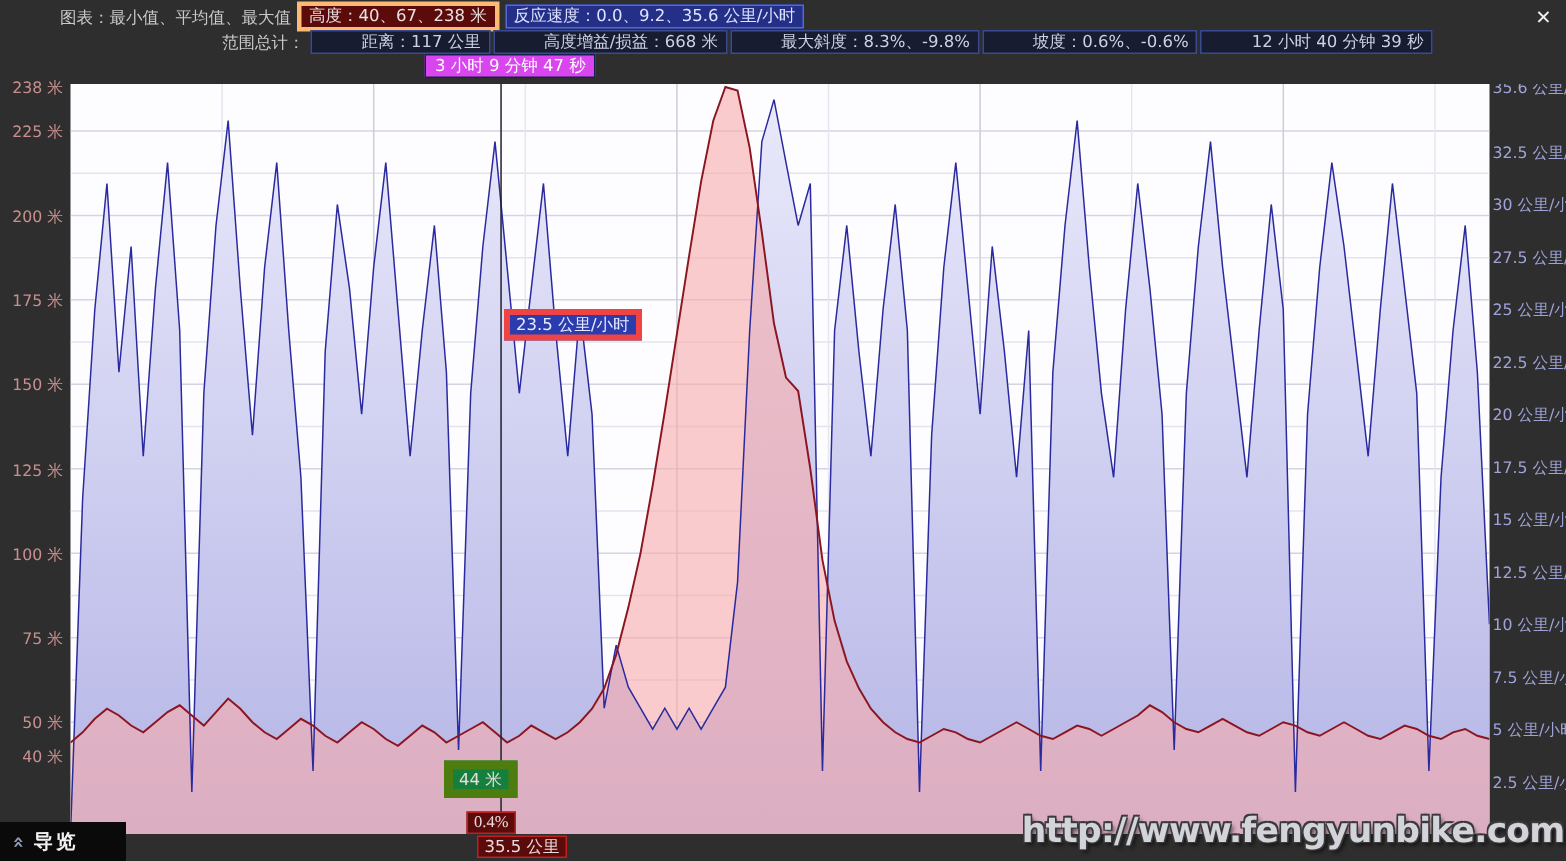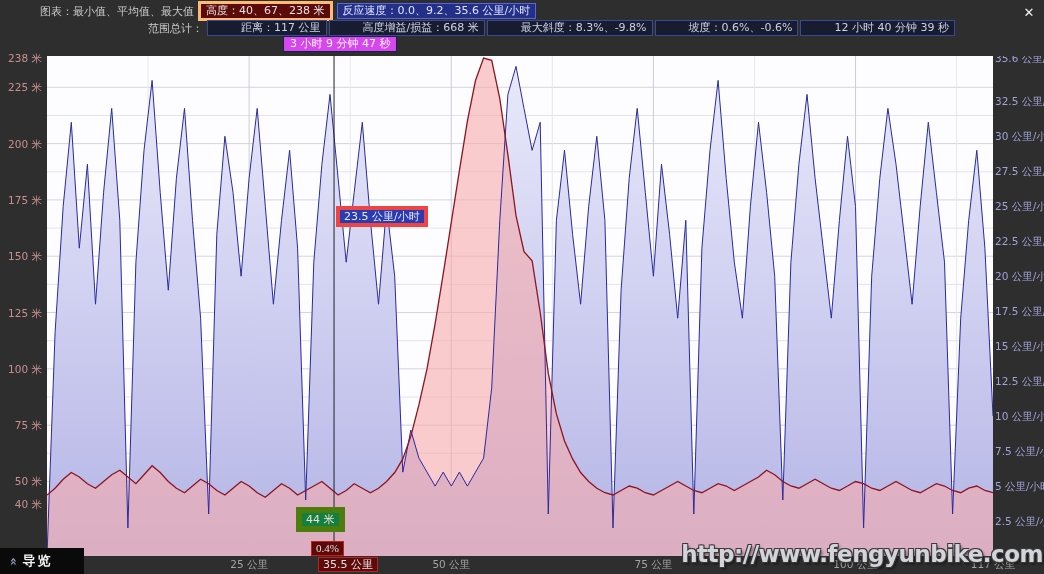--- a/index.html
+++ b/index.html
@@ -137,27 +137,20 @@
       <span class="yr-tick" style="top: 179.253px;">22.5 公里/小时</span>
       <span class="yr-tick" style="top: 214.225px;">20 公里/小时</span>
       <span class="yr-tick" style="top: 249.197px;">17.5 公里/小时</span>
       <span class="yr-tick" style="top: 284.169px;">15 公里/小时</span>
       <span class="yr-tick" style="top: 319.14px;">12.5 公里/小时</span>
       <span class="yr-tick" style="top: 354.112px;">10 公里/小时</span>
       <span class="yr-tick" style="top: 389.084px;">7.5 公里/小时</span>
       <span class="yr-tick" style="top: 424.056px;">5 公里/小时</span>
       <span class="yr-tick" style="top: 459.028px;">2.5 公里/小时</span>
     </div>
-  <div id="x-axis">
-      <span class="x-tick" style="left: 202.137px;">25 公里</span>
-      <span class="x-tick" style="left: 404.274px;">50 公里</span>
-      <span class="x-tick" style="left: 606.41px;">75 公里</span>
-      <span class="x-tick" style="left: 808.547px;">100 公里</span>
-      <span class="x-tick" style="left: 946px;">117 公里</span>
-    </div>
 
   <span class="tt tt-speed">23.5 公里/小时</span>
   <span class="tt tt-alt">44 米</span>
   <span class="tt tt-grade">0.4%</span>
   <span class="tt tt-dist">35.5 公里</span>
 
   <div class="navbar">
     <span class="chev">»</span>
     <span class="nav-label">导览</span>
   </div>

